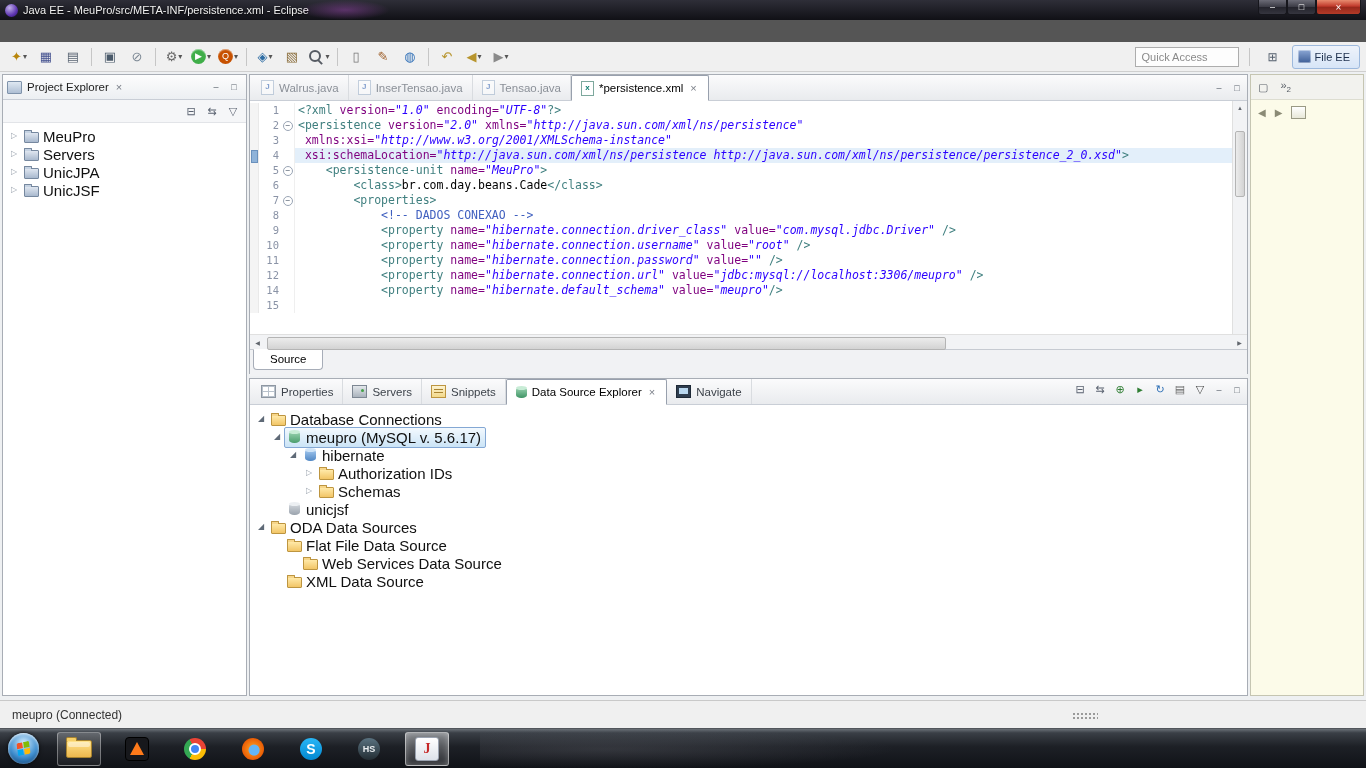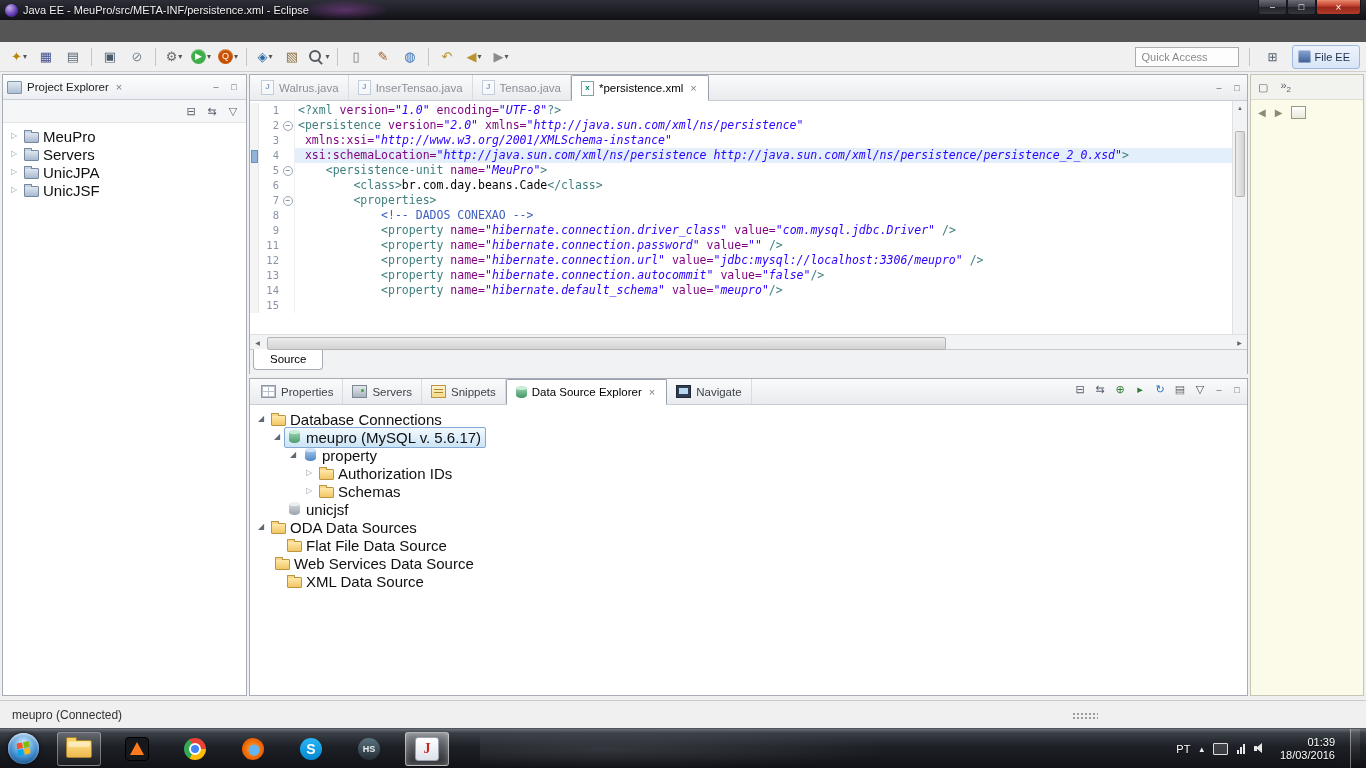--- a/index.html
+++ b/index.html
@@ -417,35 +417,35 @@
               <span class="c-text"><span class="tk-pl">            </span><span class="tk-com">&lt;!-- DADOS CONEXAO --&gt;</span></span>
             </div>
             <div class="cl">
               <span class="c-ruler"></span>
               <span class="c-num">9</span>
               <span class="c-fold"></span>
               <span class="c-text"><span class="tk-pl">            </span><span class="tk-tag">&lt;property </span><span class="tk-attr">name=</span><span class="tk-val">"hibernate.connection.driver_class"</span><span class="tk-pl"> </span><span class="tk-attr">value=</span><span class="tk-val">"com.mysql.jdbc.Driver"</span><span class="tk-tag"> /&gt;</span></span>
             </div>
             <div class="cl">
               <span class="c-ruler"></span>
+              <span class="c-num">10</span>
+              <span class="c-fold"></span>
+              <span class="c-text"><span class="tk-pl">            </span><span class="tk-tag">&lt;property </span><span class="tk-attr">name=</span><span class="tk-val">"hibernate.connection.username"</span><span class="tk-pl"> </span><span class="tk-attr">value=</span><span class="tk-val">"root"</span><span class="tk-tag"> /&gt;</span></span>
+            </div>
+            <div class="cl">
+              <span class="c-ruler"></span>
               <span class="c-num">11</span>
               <span class="c-fold"></span>
               <span class="c-text"><span class="tk-pl">            </span><span class="tk-tag">&lt;property </span><span class="tk-attr">name=</span><span class="tk-val">"hibernate.connection.password"</span><span class="tk-pl"> </span><span class="tk-attr">value=</span><span class="tk-val">""</span><span class="tk-tag"> /&gt;</span></span>
             </div>
             <div class="cl">
               <span class="c-ruler"></span>
               <span class="c-num">12</span>
               <span class="c-fold"></span>
               <span class="c-text"><span class="tk-pl">            </span><span class="tk-tag">&lt;property </span><span class="tk-attr">name=</span><span class="tk-val">"hibernate.connection.url"</span><span class="tk-pl"> </span><span class="tk-attr">value=</span><span class="tk-val">"jdbc:mysql://localhost:3306/meupro"</span><span class="tk-tag"> /&gt;</span></span>
-            </div>
-            <div class="cl">
-              <span class="c-ruler"></span>
-              <span class="c-num">13</span>
-              <span class="c-fold"></span>
-              <span class="c-text"><span class="tk-pl">            </span><span class="tk-tag">&lt;property </span><span class="tk-attr">name=</span><span class="tk-val">"hibernate.connection.autocommit"</span><span class="tk-pl"> </span><span class="tk-attr">value=</span><span class="tk-val">"false"</span><span class="tk-tag">/&gt;</span></span>
             </div>
             <div class="cl">
               <span class="c-ruler"></span>
               <span class="c-num">14</span>
               <span class="c-fold"></span>
               <span class="c-text"><span class="tk-pl">            </span><span class="tk-tag">&lt;property </span><span class="tk-attr">name=</span><span class="tk-val">"hibernate.default_schema"</span><span class="tk-pl"> </span><span class="tk-attr">value=</span><span class="tk-val">"meupro"</span><span class="tk-tag">/&gt;</span></span>
             </div>
             <div class="cl">
               <span class="c-ruler"></span>
               <span class="c-num">15</span>
@@ -525,21 +525,21 @@
               </span>
               <span class="tlabel">meupro (MySQL v. 5.6.17)</span>
             </span>
           </div>
           <div class="trow" style="padding-left: 36px;">
             <span class="tw exp">◢</span>
             <span class="tinner">
               <span class="nic">
                 <span class="cylb ic-catalog"></span>
               </span>
-              <span class="tlabel">property</span>
+              <span class="tlabel">hibernate</span>
             </span>
           </div>
           <div class="trow" style="padding-left: 52px;">
             <span class="tw col">▷</span>
             <span class="tinner">
               <span class="nic">
                 <span class="ic-folder"></span>
               </span>
               <span class="tlabel">Authorization IDs</span>
             </span>
@@ -573,21 +573,21 @@
           </div>
           <div class="trow" style="padding-left: 20px;">
             <span class="tw"></span>
             <span class="tinner">
               <span class="nic">
                 <span class="ic-folder"></span>
               </span>
               <span class="tlabel">Flat File Data Source</span>
             </span>
           </div>
-          <div class="trow" style="padding-left: 8px;">
+          <div class="trow" style="padding-left: 36px;">
             <span class="tw"></span>
             <span class="tinner">
               <span class="nic">
                 <span class="ic-folder"></span>
               </span>
               <span class="tlabel">Web Services Data Source</span>
             </span>
           </div>
           <div class="trow" style="padding-left: 20px;">
             <span class="tw"></span>
@@ -638,31 +638,15 @@
         <div class="app">
           <span class="appic ic-skype">S</span>
         </div>
         <div class="app">
           <span class="appic ic-heidisql">HS</span>
         </div>
         <div class="app framed focused">
           <span class="appic ic-eclipse">J</span>
         </div>
       </div>
-    <div class="tray">
-      <span class="tray-lang">PT</span>
-      <span class="tray-up">▴</span>
-      <span class="tr-screen"></span>
-      <span class="tr-net">
-          <i></i>
-          <i></i>
-          <i></i>
-        </span>
-      <span class="tr-vol"></span>
-      <div class="clock">
-        <div>01:39</div>
-        <div>18/03/2016</div>
-      </div>
-      <div class="show-desktop"></div>
-    </div>
   </div>
 
 </div>
 
 </body></html>

